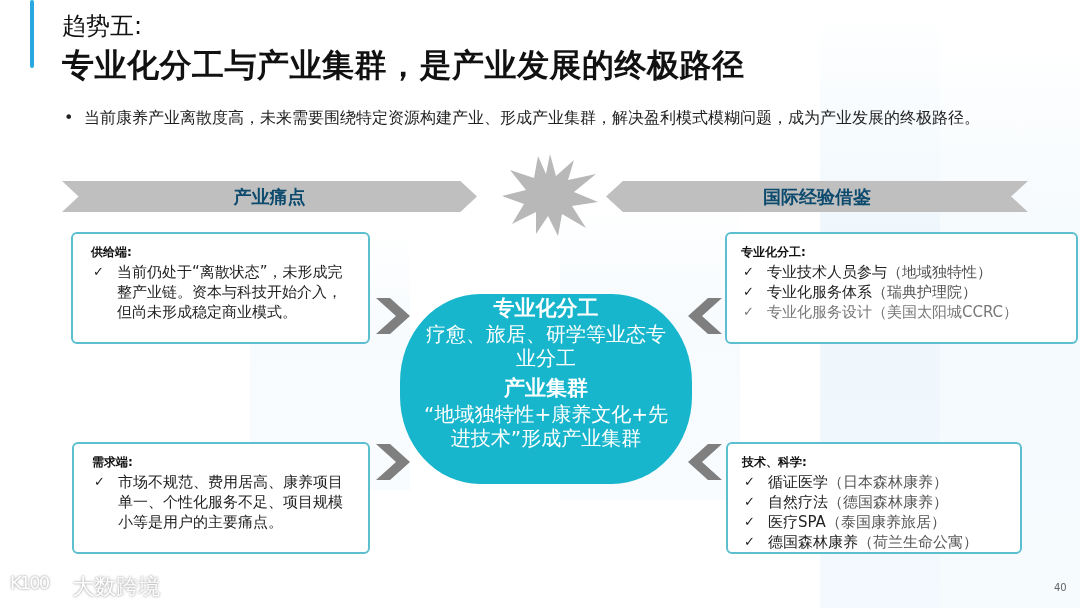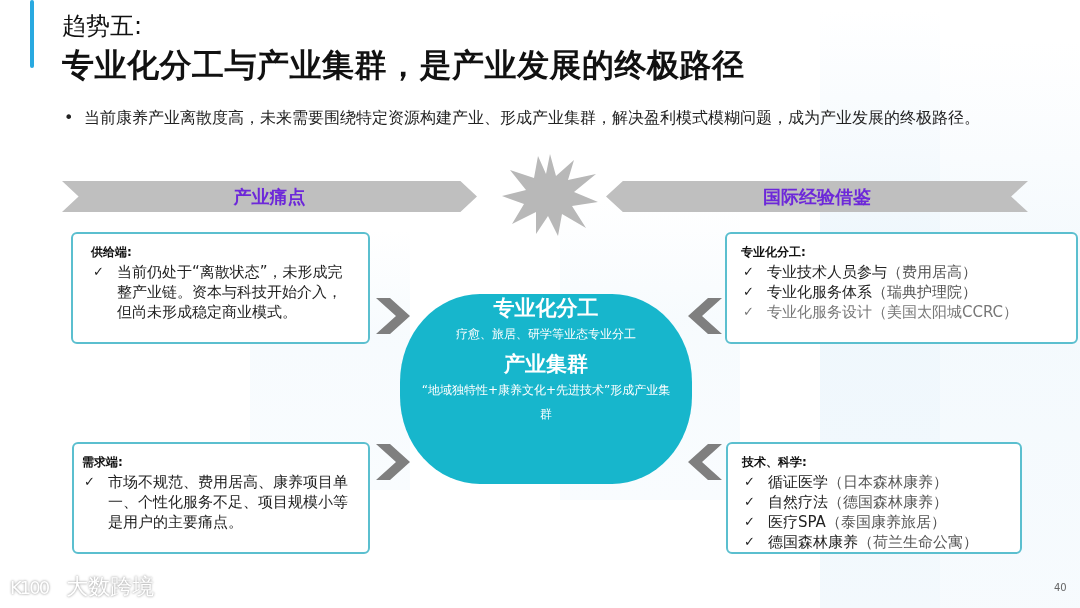--- a/index.html
+++ b/index.html
@@ -36,21 +36,21 @@
     position: absolute; left: 64px; top: 104px; width: 960px;
     font-size: 16px; line-height: 28px; color: #222;
   }
   .bullet .dot { position: absolute; left: 0; top: 0; }
   .bullet .txt { display: block; padding-left: 20px; }
 
   .banner {
     position: absolute; top: 181px; height: 31px;
     background: #bfbfbf;
     display: flex; align-items: center; justify-content: center;
-    font-size: 18px; font-weight: bold; color: #6d28d9;
+    font-size: 18px; font-weight: bold; color: #0c4a6e;
   }
   .banner-left {
     left: 62px; width: 415px;
     clip-path: polygon(0 0, 96% 0, 100% 50%, 96% 100%, 0 100%, 4% 50%);
   }
   .banner-right {
     left: 606px; width: 422px;
     clip-path: polygon(4% 0, 100% 0, 96% 50%, 100% 100%, 4% 100%, 0 50%);
   }
   .burst { position: absolute; left: 500px; top: 152px; width: 100px; height: 84px; }
@@ -61,44 +61,44 @@
     padding: 8px 12px;
   }
   .card .head { font-size: 12px; font-weight: bold; color: #111; line-height: 20px; }
   .card .item { display: flex; font-size: 15px; line-height: 20px; color: #222; }
   .card .item .chk { width: 26px; flex: 0 0 26px; font-size: 13px; padding-left: 2px; }
   .card .item.muted { color: #777; }
   .card .item .sub { color: #555; }
   .card .item.muted .sub { color: #777; }
 
   .card-supply { left: 71px; top: 232px; width: 299px; height: 112px; padding-left: 18px; }
-  .card-demand { left: 72px; top: 442px; width: 298px; height: 112px; padding-left: 8px; }
+  .card-demand { left: 72px; top: 442px; width: 298px; height: 112px; padding-left: 18px; }
   .card-spec  { left: 725px; top: 232px; width: 353px; height: 112px; padding-left: 14px; }
   .card-tech  { left: 726px; top: 442px; width: 296px; height: 112px; padding-left: 14px; }
 
   .chev { position: absolute; width: 34px; height: 36px; }
   .chev-r1 { left: 376px; top: 298px; }
   .chev-r2 { left: 376px; top: 444px; }
   .chev-l1 { left: 688px; top: 298px; }
   .chev-l2 { left: 688px; top: 444px; }
 
   .oval {
     position: absolute; left: 400px; top: 294px; width: 292px; height: 190px;
     background: #17b6cc; border-radius: 80px / 88px;
     color: #fff; text-align: center; 
   }
   .oval .h { font-size: 21px; font-weight: bold; line-height: 28px; }
-  .oval .p { font-size: 12px; line-height: 24px; padding: 0 18px; text-align: center; }
+  .oval .p { font-size: 20px; line-height: 24px; padding: 0 18px; text-align: center; }
   .oval .gap { height: 4px; }
 
   .logo {
     position: absolute; left: 10px; top: 572px;
     font-size: 22px; color: #ffffff;
     text-shadow: 0 0 2px #aaa, 0 0 3px #bbb;
-    display: flex; align-items: center; gap: 18px;
+    display: flex; align-items: flex-start; gap: 24px;
   }
   .logo .mark { font-size: 18px; letter-spacing: -2px; }
   .page-num { position: absolute; left: 1054px; top: 582px; font-size: 10px; color: #666; }
 </style>
 </head>
 <body>
 
 <div class="bg">
   <div class="col" style="left:820px; top:10px; width:120px; height:598px;"></div>
   <div class="col" style="left:940px; top:40px; width:140px; height:568px; opacity:0.7;"></div>
@@ -161,21 +161,21 @@
   <div class="gap"></div>
   <div class="h">产业集群</div>
   <div class="p">“地域独特性+康养文化+先进技术”形成产业集群</div>
 </div>
 
 <div class="card card-spec">
   <div class="head">专业化分工:</div>
   <div class="item">
     <span class="chk">✓</span>
     <span>专业技术人员参与</span>
-    <span class="sub">（费用居高）</span>
+    <span class="sub">（地域独特性）</span>
   </div>
   <div class="item">
     <span class="chk">✓</span>
     <span>专业化服务体系</span>
     <span class="sub">（瑞典护理院）</span>
   </div>
   <div class="item muted">
     <span class="chk">✓</span>
     <span>专业化服务设计</span>
     <span class="sub">（美国太阳城CCRC）</span>

